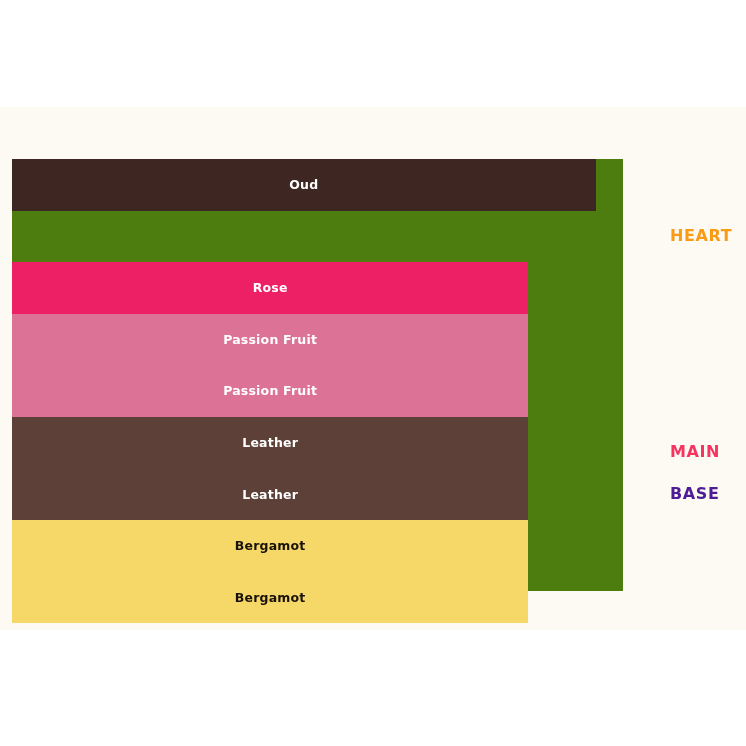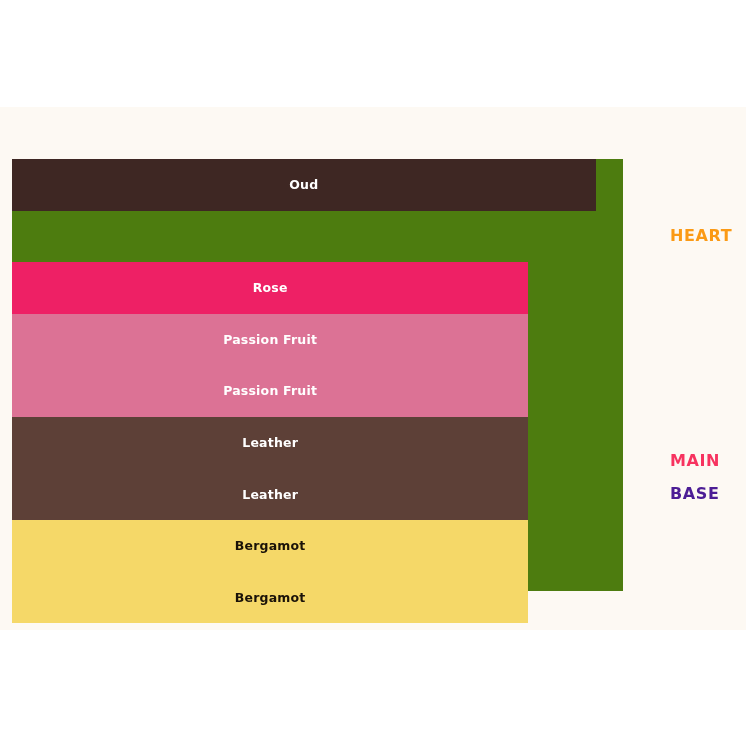--- a/index.html
+++ b/index.html
@@ -99,15 +99,15 @@
       </div>
       <div class="bar-row" style="top: 360.889px; height: 51.5556px; width: 516.295px; background: rgb(245, 216, 104);">
         <span class="bar-label" style="color: rgb(26, 18, 8);">Bergamot</span>
       </div>
       <div class="bar-row" style="top: 412.444px; height: 51.5556px; width: 516.295px; background: rgb(245, 216, 104);">
         <span class="bar-label" style="color: rgb(26, 18, 8);">Bergamot</span>
       </div>
     </div>
 
 <div class="axis-label" style="color: rgb(251, 154, 21); left: 670px; top: 119px;">HEART</div>
-    <div class="axis-label" style="color: rgb(247, 51, 95); left: 670px; top: 344px; text-align: center;">MAIN</div>
+    <div class="axis-label" style="color: rgb(247, 51, 95); left: 670px; top: 335px; text-align: center;">MAIN</div>
     <div class="axis-label" style="color: #4c1d95; left: 670px; top: 377px;">BASE</div>
   </div>
 
 </body></html>

